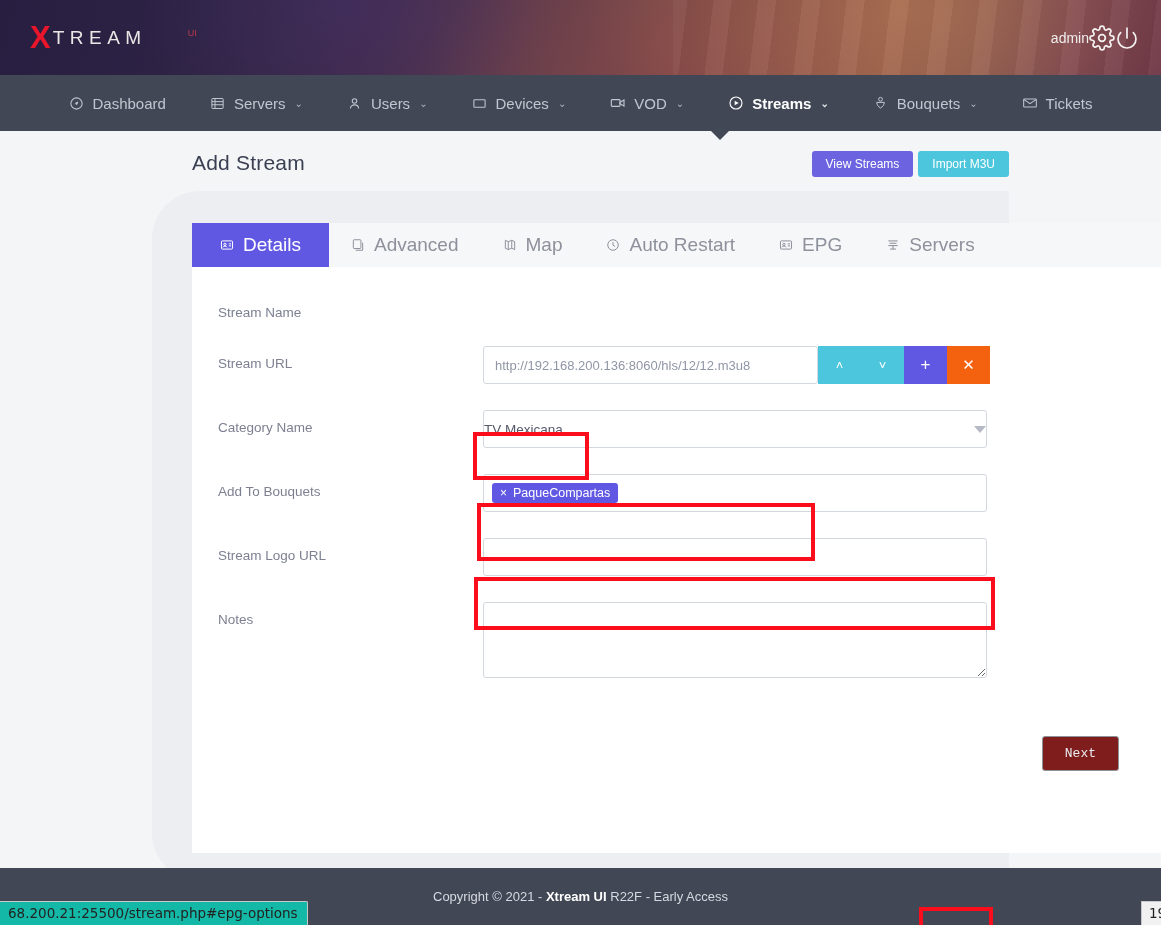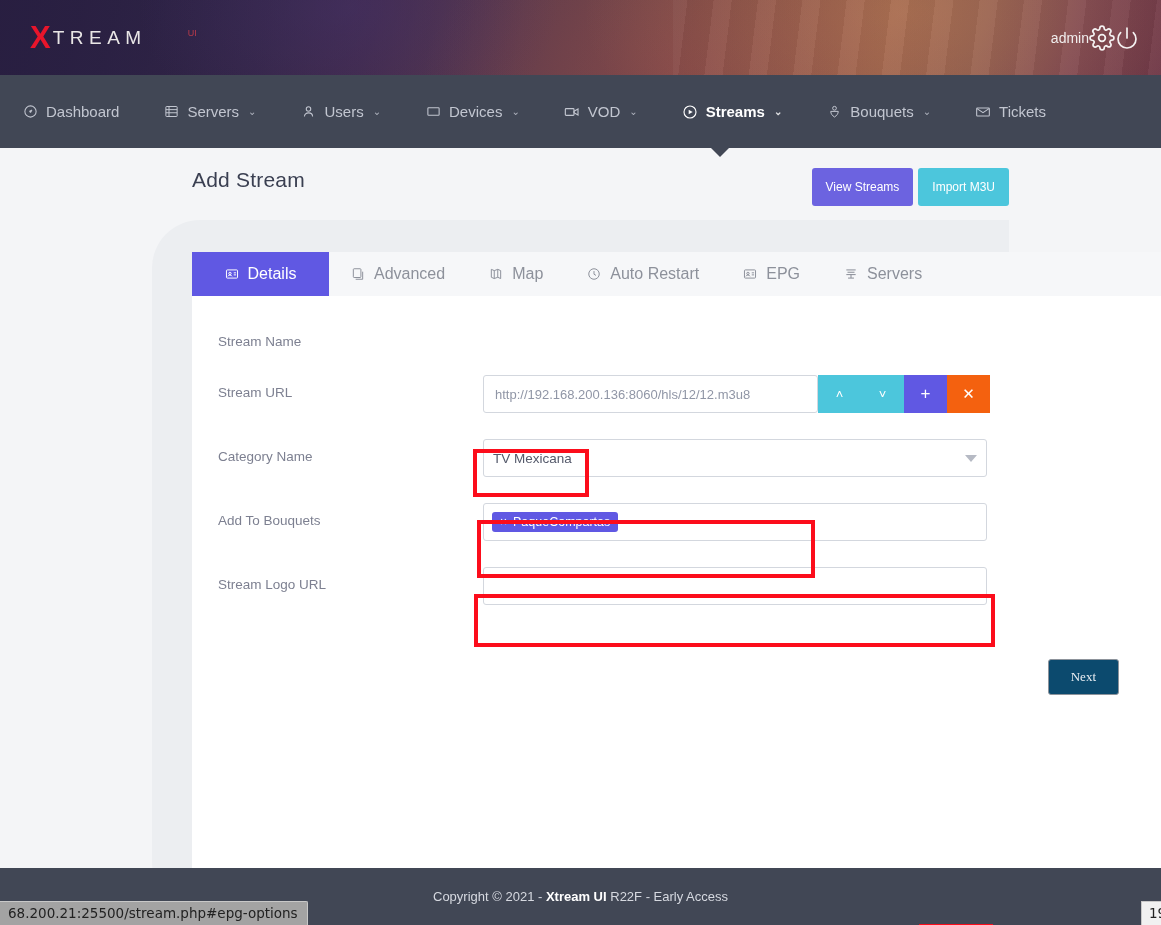--- a/index.html
+++ b/index.html
@@ -54,22 +54,22 @@
   .logo-sup { color:#b93a4a; font-size:9px; vertical-align: super; letter-spacing:0;padding-left:41px; }
   .top-right {
     position: relative; z-index: 3; margin-left: auto; margin-right: 22px;
     display: flex; align-items: center; 
   }
   .admin-name { color:#f0eded; font-size: 14px; }
   .ic-btn { color:#f4f1f1; display:flex; align-items:center; cursor:pointer; }
 
   
   .navbar {
-    height: 73px; background: #414755;
-    display: flex; align-items: center; 
+    height: 56px; background: #414755;
+    display: flex; align-items: center; justify-content: center;
     position: relative;
   }
   .navlist { display: flex; align-items: center; gap: 0px; }
   .navitem {
     display: flex; align-items: center; gap: 8px;
     color: #c2c6d0; font-size: 15px; padding: 0 22px; height:56px;
     cursor: pointer; position: relative;
   }
   .navitem.active { color: #ffffff; font-weight: bold; }
   .navitem .chev { font-size: 10px; opacity: .85; margin-left: 1px; }
@@ -83,21 +83,21 @@
   
   .page { position: relative; }
   .page-head {
     display: flex; align-items: flex-start;
     padding: 20px 152px 14px 192px; position: relative;
   }
   .page-title { font-size: 21px; color: #3a3f51; font-weight: normal; letter-spacing:.2px; }
   .head-btns { margin-left: auto; display: flex; gap: 5px; }
   .btn {
     border: none; border-radius: 3px; color: #fff; font-size: 12px;
-    padding: 12px 14px; cursor: pointer; font-family: inherit;
+    padding: 6px 14px; cursor: pointer; font-family: inherit;
   }
   .btn-purple { background: #6c63e0; }
   .btn-cyan { background: #4cc6dc; }
 
   .card-shell {
     margin: 0 152px 0 152px;
     background: #eceef1;
     border-radius: 48px 0 0 48px;
     padding: 10px 0 28px 0;
     position: relative;
@@ -106,21 +106,21 @@
     background: #ffffff;
     margin-left: 40px; margin-right: -152px;
     padding: 0;
     min-height: 630px;
   }
 
   
   .tabs { display: flex; background: #f6f7f9; margin-top: 22px; }
   .tab {
     display: flex; align-items: center; gap: 9px;
-    padding: 0 22px; height: 44px; font-size: 16px; color: #8d919b;
+    padding: 0 22px; height: 44px; font-size: 19px; color: #8d919b;
     cursor: pointer; white-space: nowrap;
   }
   .tab.active { background: #6058e3; color: #fff; min-width: 137px; justify-content:center; }
   .tab-ic { display:inline-flex; align-items:center; }
 
   
   .form { padding: 28px 26px 10px 26px; }
   .row { display: flex; align-items: flex-start; margin-bottom: 26px; position: relative; }
   .lbl {
     width: 265px; flex: 0 0 265px; padding-top: 10px;
@@ -140,21 +140,21 @@
     width: 43px; height: 38px; border: none; color: #fff; cursor: pointer;
     display: flex; align-items: center; justify-content: center;
     font-size: 13px; font-family: inherit;
   }
   .ub-cyan { background: #4cc6dc; }
   .ub-purple { background: #6058e3; font-size: 17px; }
   .ub-orange { background: #f4610f; font-size: 15px; }
 
   .select {
     width: 504px; height: 38px; border: 1px solid #d3d7de; border-radius: 3px;
-    background: #fff; display: flex; align-items: center; padding: 0 9px;
+    background: #fff; display: flex; align-items: center; padding: 0 0;
     font-size: 13.5px; color: #555a6b; cursor: pointer;
   }
   .select .caret {
     margin-left: auto; width: 0; height: 0;
     border-left: 6px solid transparent; border-right: 6px solid transparent;
     border-top: 7px solid #b6bac4;
   }
   .tagbox {
     width: 504px; min-height: 38px; border: 1px solid #d3d7de; border-radius: 3px;
     background: #fff; display: flex; align-items: center; padding: 5px 8px; gap: 6px;
@@ -164,40 +164,40 @@
     background: #6058e3; color: #fff; font-size: 12.5px; border-radius: 3px;
     padding: 3px 8px; display: inline-flex; align-items: center; gap: 6px;
   }
   .tag .x { cursor: pointer; font-size: 12px; }
   .notes {
     width: 504px; height: 76px; border: 1px solid #d3d7de; border-radius: 3px;
     background: #fff; resize: vertical; font-family: inherit; font-size: 13px;
     padding: 7px 10px; color: #555a6b; outline: none;
   }
   .btn-next {
-    background: #0c4a6e; color: #e9edf2; border: 1px solid #8d939b;
+    background: #7f1d1d; color: #e9edf2; border: 1px solid #8d939b;
     border-radius: 3px; font-size: 13px; padding: 9px 22px; cursor: pointer;
-    font-family: Liberation Serif, serif;
+    font-family: Liberation Mono, monospace;
   }
   .next-row { display: flex; justify-content: flex-end; padding: 18px 42px 24px 0; }
 
   
   .anno {
     position: absolute; border: 4px solid #fc0d1b; pointer-events: none; z-index: 20;
   }
 
   
   .footer {
     position: absolute; left: 0; right: 0; bottom: 0; height: 57px;
     background: #414755; color: #d6d9e0; font-size: 13px;
     display: flex; align-items: center; justify-content: center;
   }
   .footer b { color: #ffffff; }
   .statusbar {
-    position: absolute; left: -1px; bottom: 0; background: #a3a3a3;
+    position: absolute; left: -1px; bottom: 0; background: #14b8a6;
     border: 1px solid #c8c8c8; border-left: none; border-bottom: none;
     color: #222; font-size: 13.5px; padding: 3px 9px 4px 9px; z-index: 40;
     font-family: "DejaVu Sans", sans-serif; border-top-right-radius: 2px;
     white-space: nowrap;
   }
   .statusbar-right {
     position: absolute; right: -4px; bottom: 0; background: #f1f1f1;
     border: 1px solid #c8c8c8; border-right: none; border-bottom: none;
     color: #222; font-size: 13.5px; padding: 3px 7px 4px 7px; z-index: 40;
     font-family: "DejaVu Sans", sans-serif; overflow: hidden; max-width: 24px;
@@ -446,20 +446,26 @@
           </div>
         </div>
 
         <div class="row">
           <div class="lbl">Stream Logo URL</div>
           <div class="ctl">
             <input class="inp" style="height: 38px;" type="text" value="">
           </div>
         </div>
 
+        <div class="row">
+          <div class="lbl">Notes</div>
+          <div class="ctl">
+            <textarea class="notes" style=""></textarea>
+          </div>
+        </div>
 
       </div>
 
       <div class="next-row">
         <button class="btn-next">Next</button>
       </div>
 
     </div>
   </div>
 

